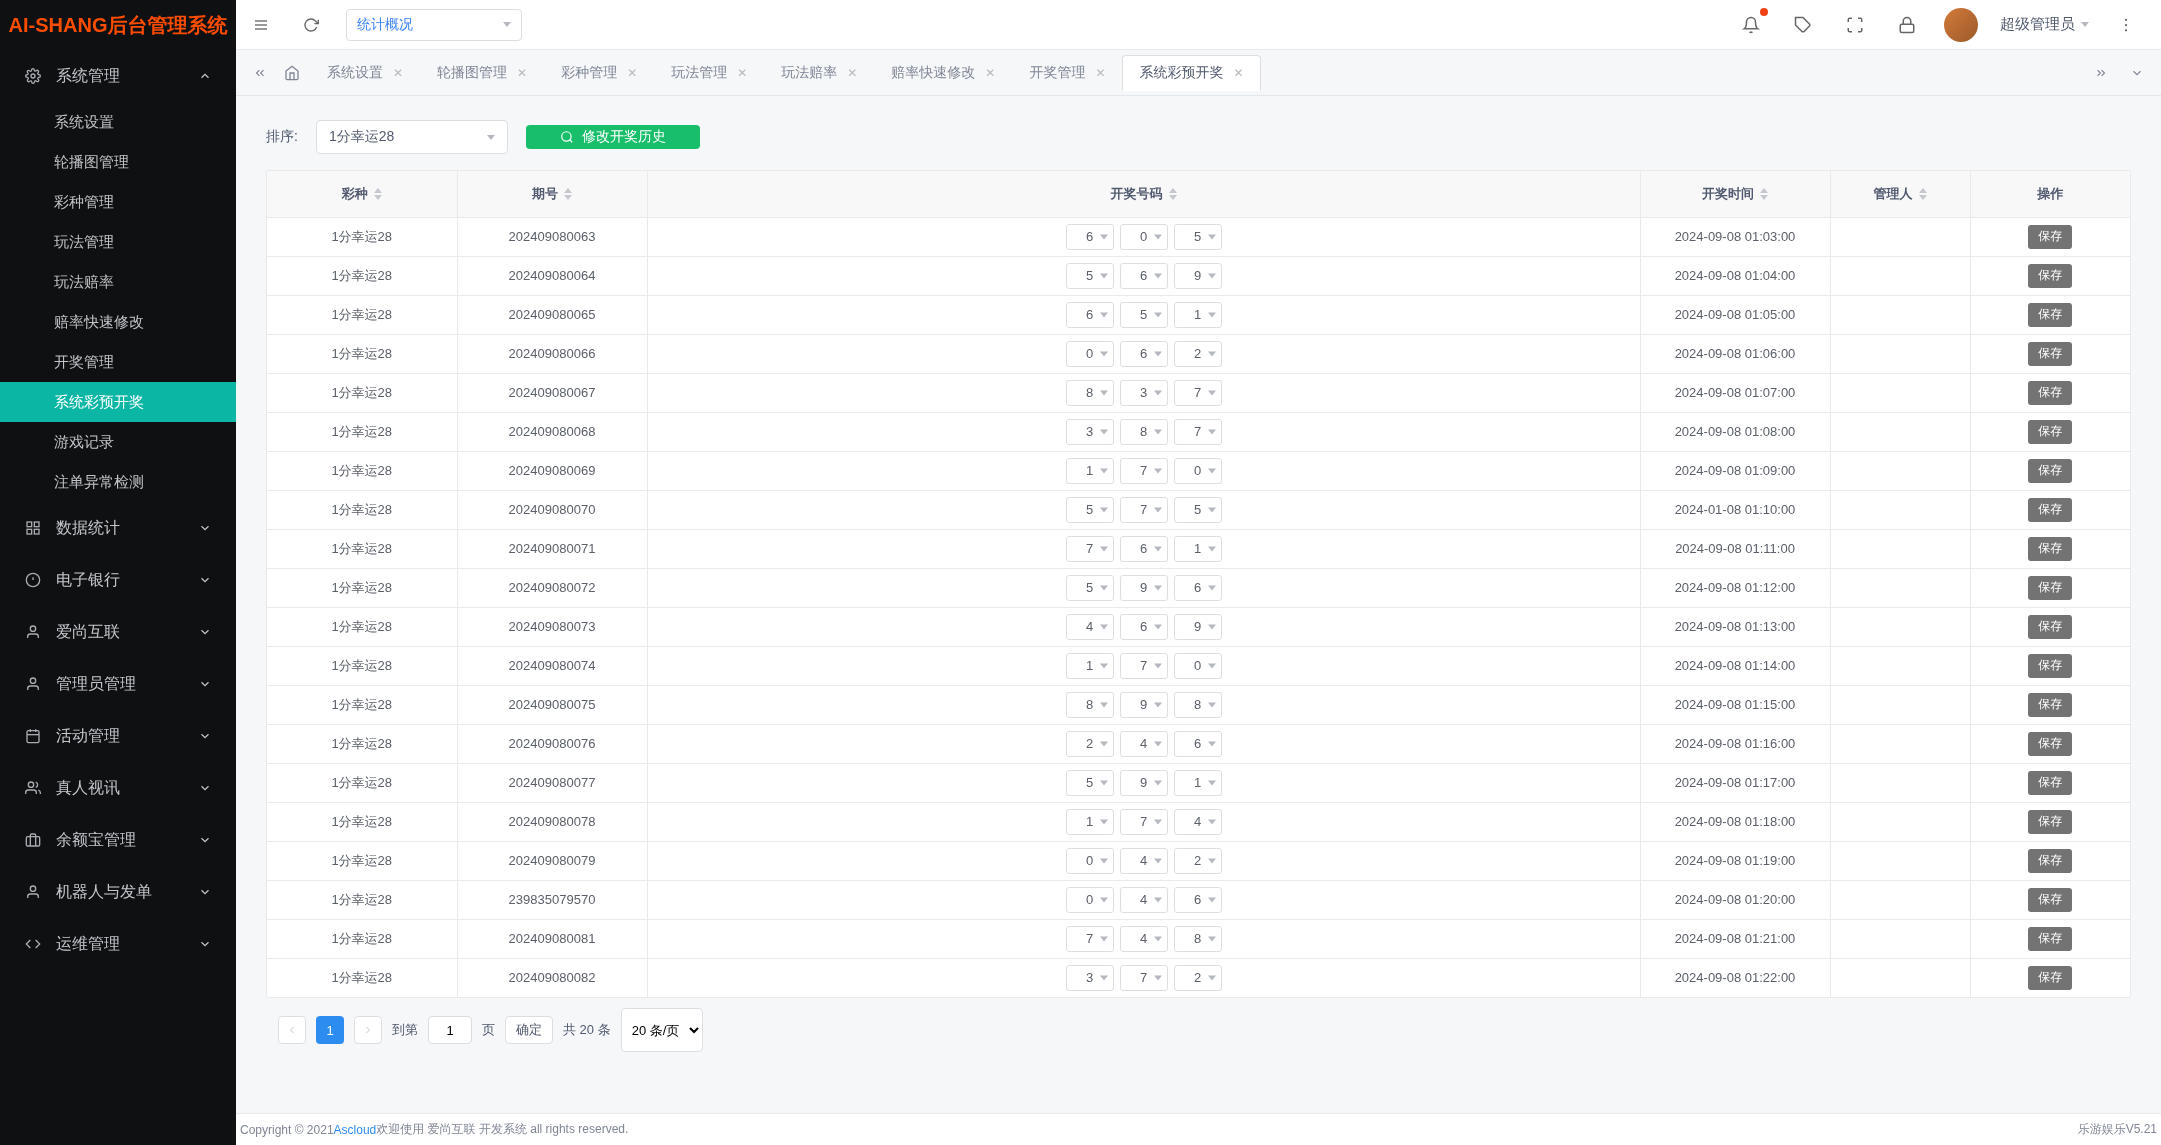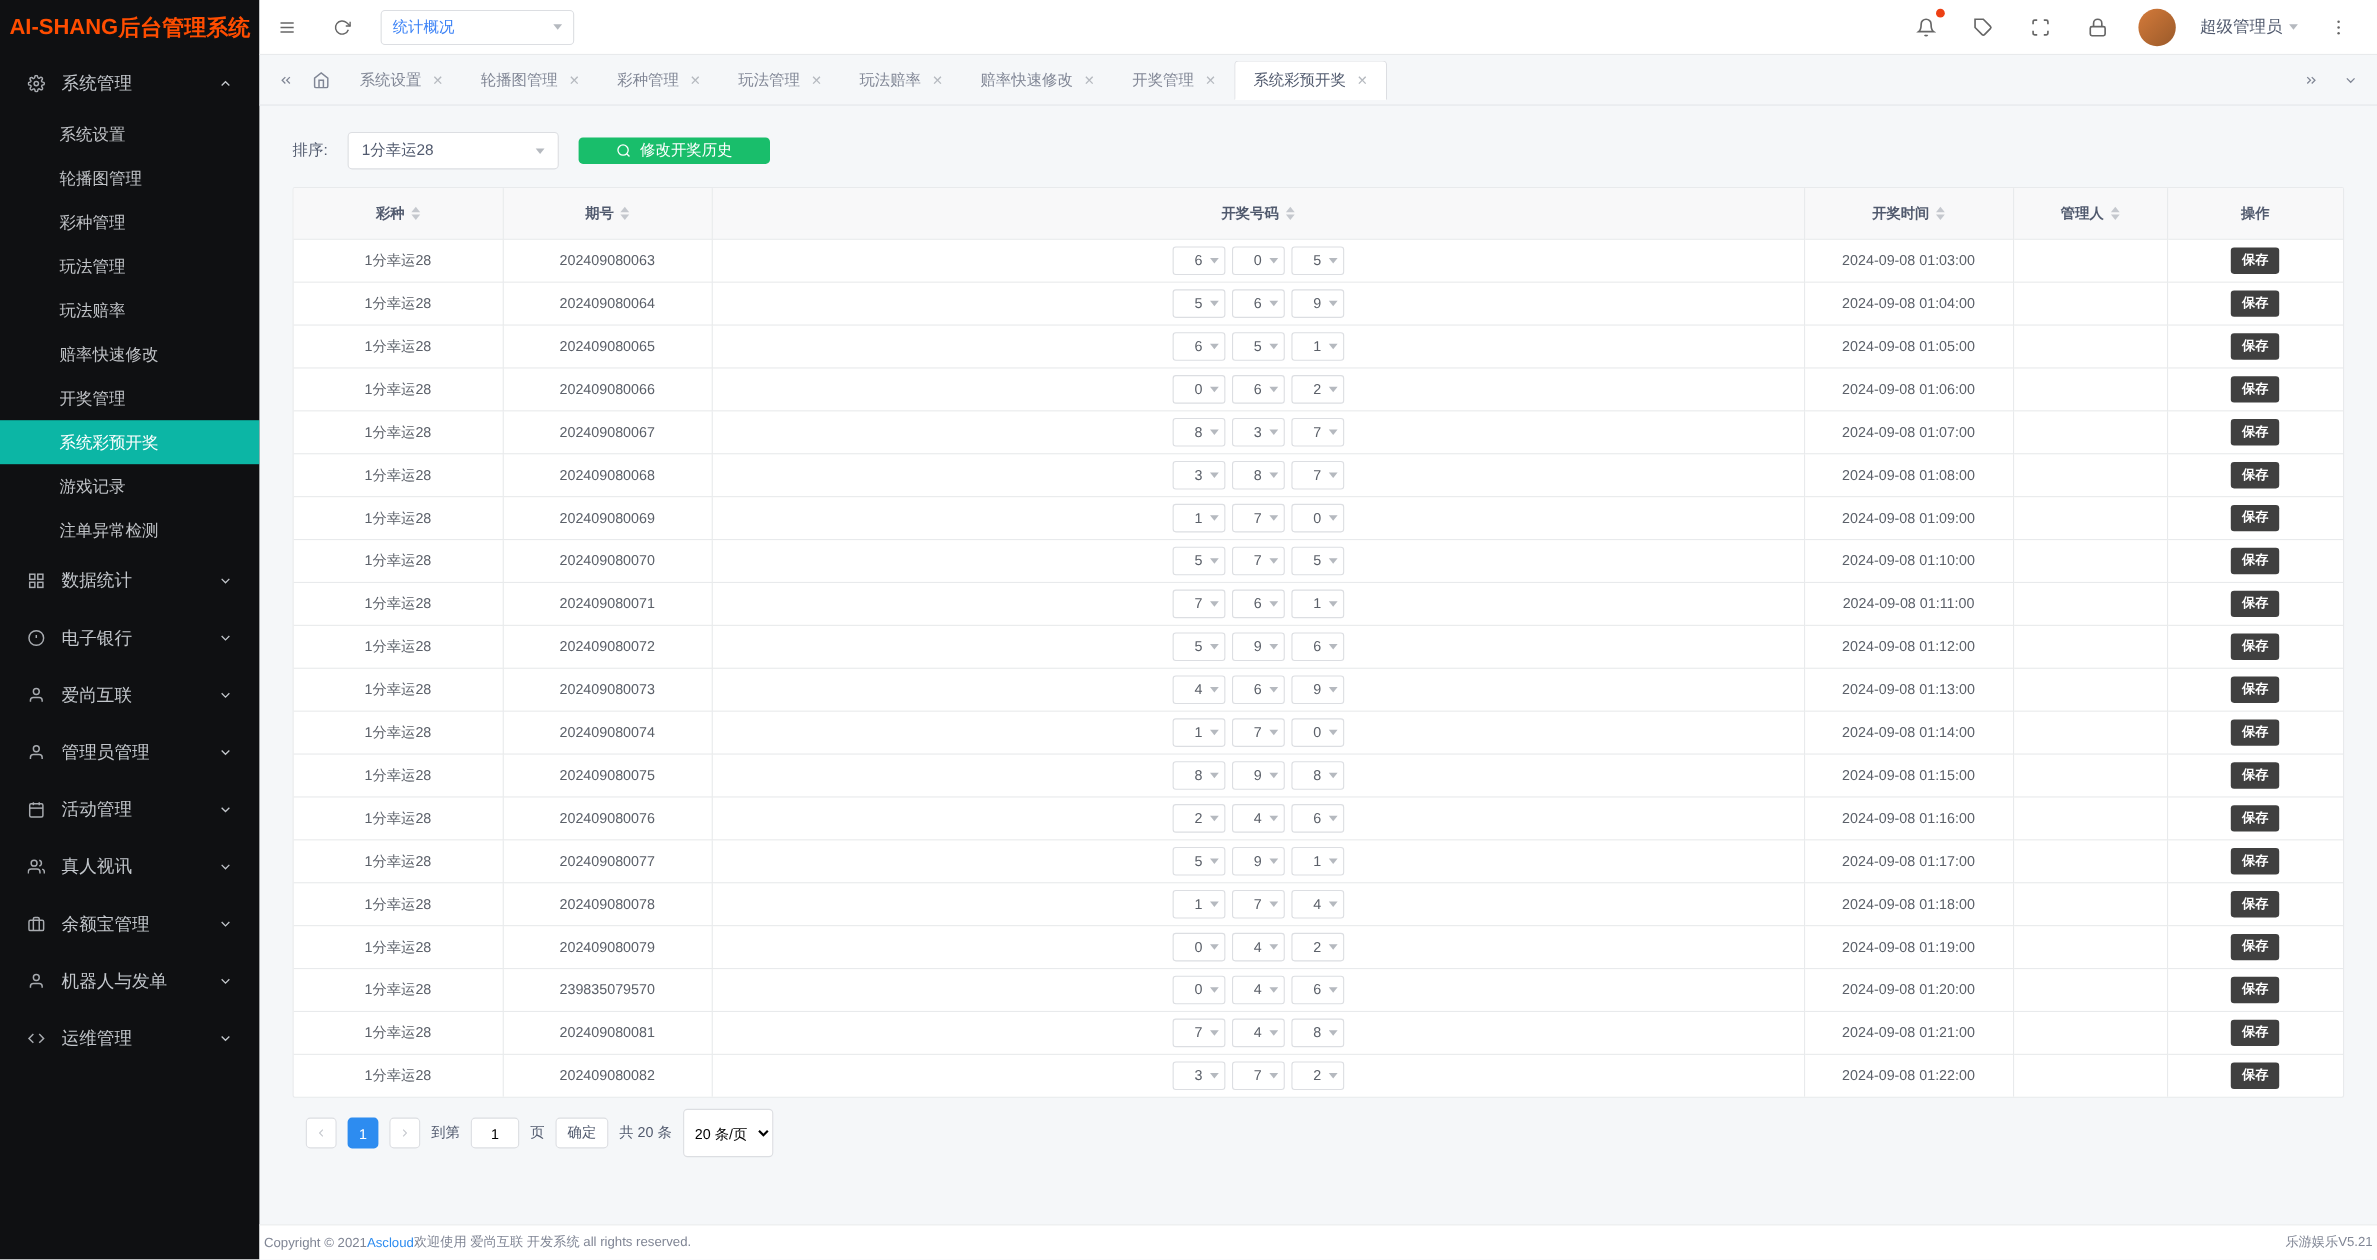--- a/index.html
+++ b/index.html
@@ -49,21 +49,21 @@
 td:last-child{border-right:none;}
 tr:last-child td{border-bottom:none;}
 .th-inner{display:inline-flex;align-items:center;gap:6px;}
 .sort{display:inline-flex;flex-direction:column;line-height:0;}
 .sort .up{border-left:4px solid transparent;border-right:4px solid transparent;border-bottom:5px solid #c5c8ce;margin-bottom:2px;}
 .sort .dn{border-left:4px solid transparent;border-right:4px solid transparent;border-top:5px solid #c5c8ce;}
 .num-cells{display:flex;align-items:center;justify-content:center;gap:6px;}
 .num-sel{width:48px;height:26px;border:1px solid #dcdee2;border-radius:3px;display:flex;align-items:center;justify-content:center;position:relative;background:#fff;cursor:pointer;}
 .num-sel .caret{position:absolute;right:5px;top:50%;transform:translateY(-50%);}
 .caret{border-left:4px solid transparent;border-right:4px solid transparent;border-top:5px solid #b5b9bf;}
-.btn-save{display:inline-flex;align-items:center;justify-content:center;height:24px;padding:0 10px;background:#404040;color:#fff;border-radius:3px;font-size:12px;cursor:pointer;border:none;font-weight:bold;}
+.btn-save{display:inline-flex;align-items:center;justify-content:center;height:24px;padding:0 10px;background:#737373;color:#fff;border-radius:3px;font-size:12px;cursor:pointer;border:none;}
 .pager{display:flex;align-items:center;gap:10px;margin-top:10px;font-size:13px;color:#515a6e;padding-left:12px;}
 .pg-btn{width:28px;height:28px;border:1px solid #dcdee2;border-radius:4px;background:#fff;display:flex;align-items:center;justify-content:center;cursor:pointer;color:#c5c8ce;}
 .pg-current{width:28px;height:28px;border-radius:4px;background:#2d8cf0;color:#fff;display:flex;align-items:center;justify-content:center;}
 .pg-input{width:44px;height:28px;border:1px solid #dcdee2;border-radius:4px;text-align:center;font-size:13px;}
 .pg-confirm{height:28px;padding:0 10px;border:1px solid #dcdee2;border-radius:4px;background:#fff;cursor:pointer;color:#515a6e;font-size:13px;}
 .pg-select{height:44px;border:1px solid #dcdee2;border-radius:4px;background:#fff;padding:0 6px;font-size:13px;cursor:pointer;}
 .footer{position:absolute;left:236px;right:0;bottom:0;height:32px;background:#fff;border-top:1px solid #e8eaec;display:flex;align-items:center;padding:0 4px;font-size:12px;color:#808695;}
 .footer a{color:#2d8cf0;text-decoration:none;}
 .footer .version{margin-left:auto;}
 svg{display:block;}
@@ -629,21 +629,21 @@
                     <div class="num-sel">
                       <span>7</span>
                       <span class="caret"></span>
                     </div>
                     <div class="num-sel">
                       <span>5</span>
                       <span class="caret"></span>
                     </div>
                   </div>
                 </td>
-                <td>2024-09-08 01:10:00</td>
+                <td>2024-01-08 01:10:00</td>
                 <td></td>
                 <td><button class="btn-save">保存</button></td>
               </tr>
               <tr>
                 <td>1分幸运28</td>
                 <td>202409080071</td>
                 <td>
                   <div class="num-cells">
                     <div class="num-sel">
                       <span>7</span>

